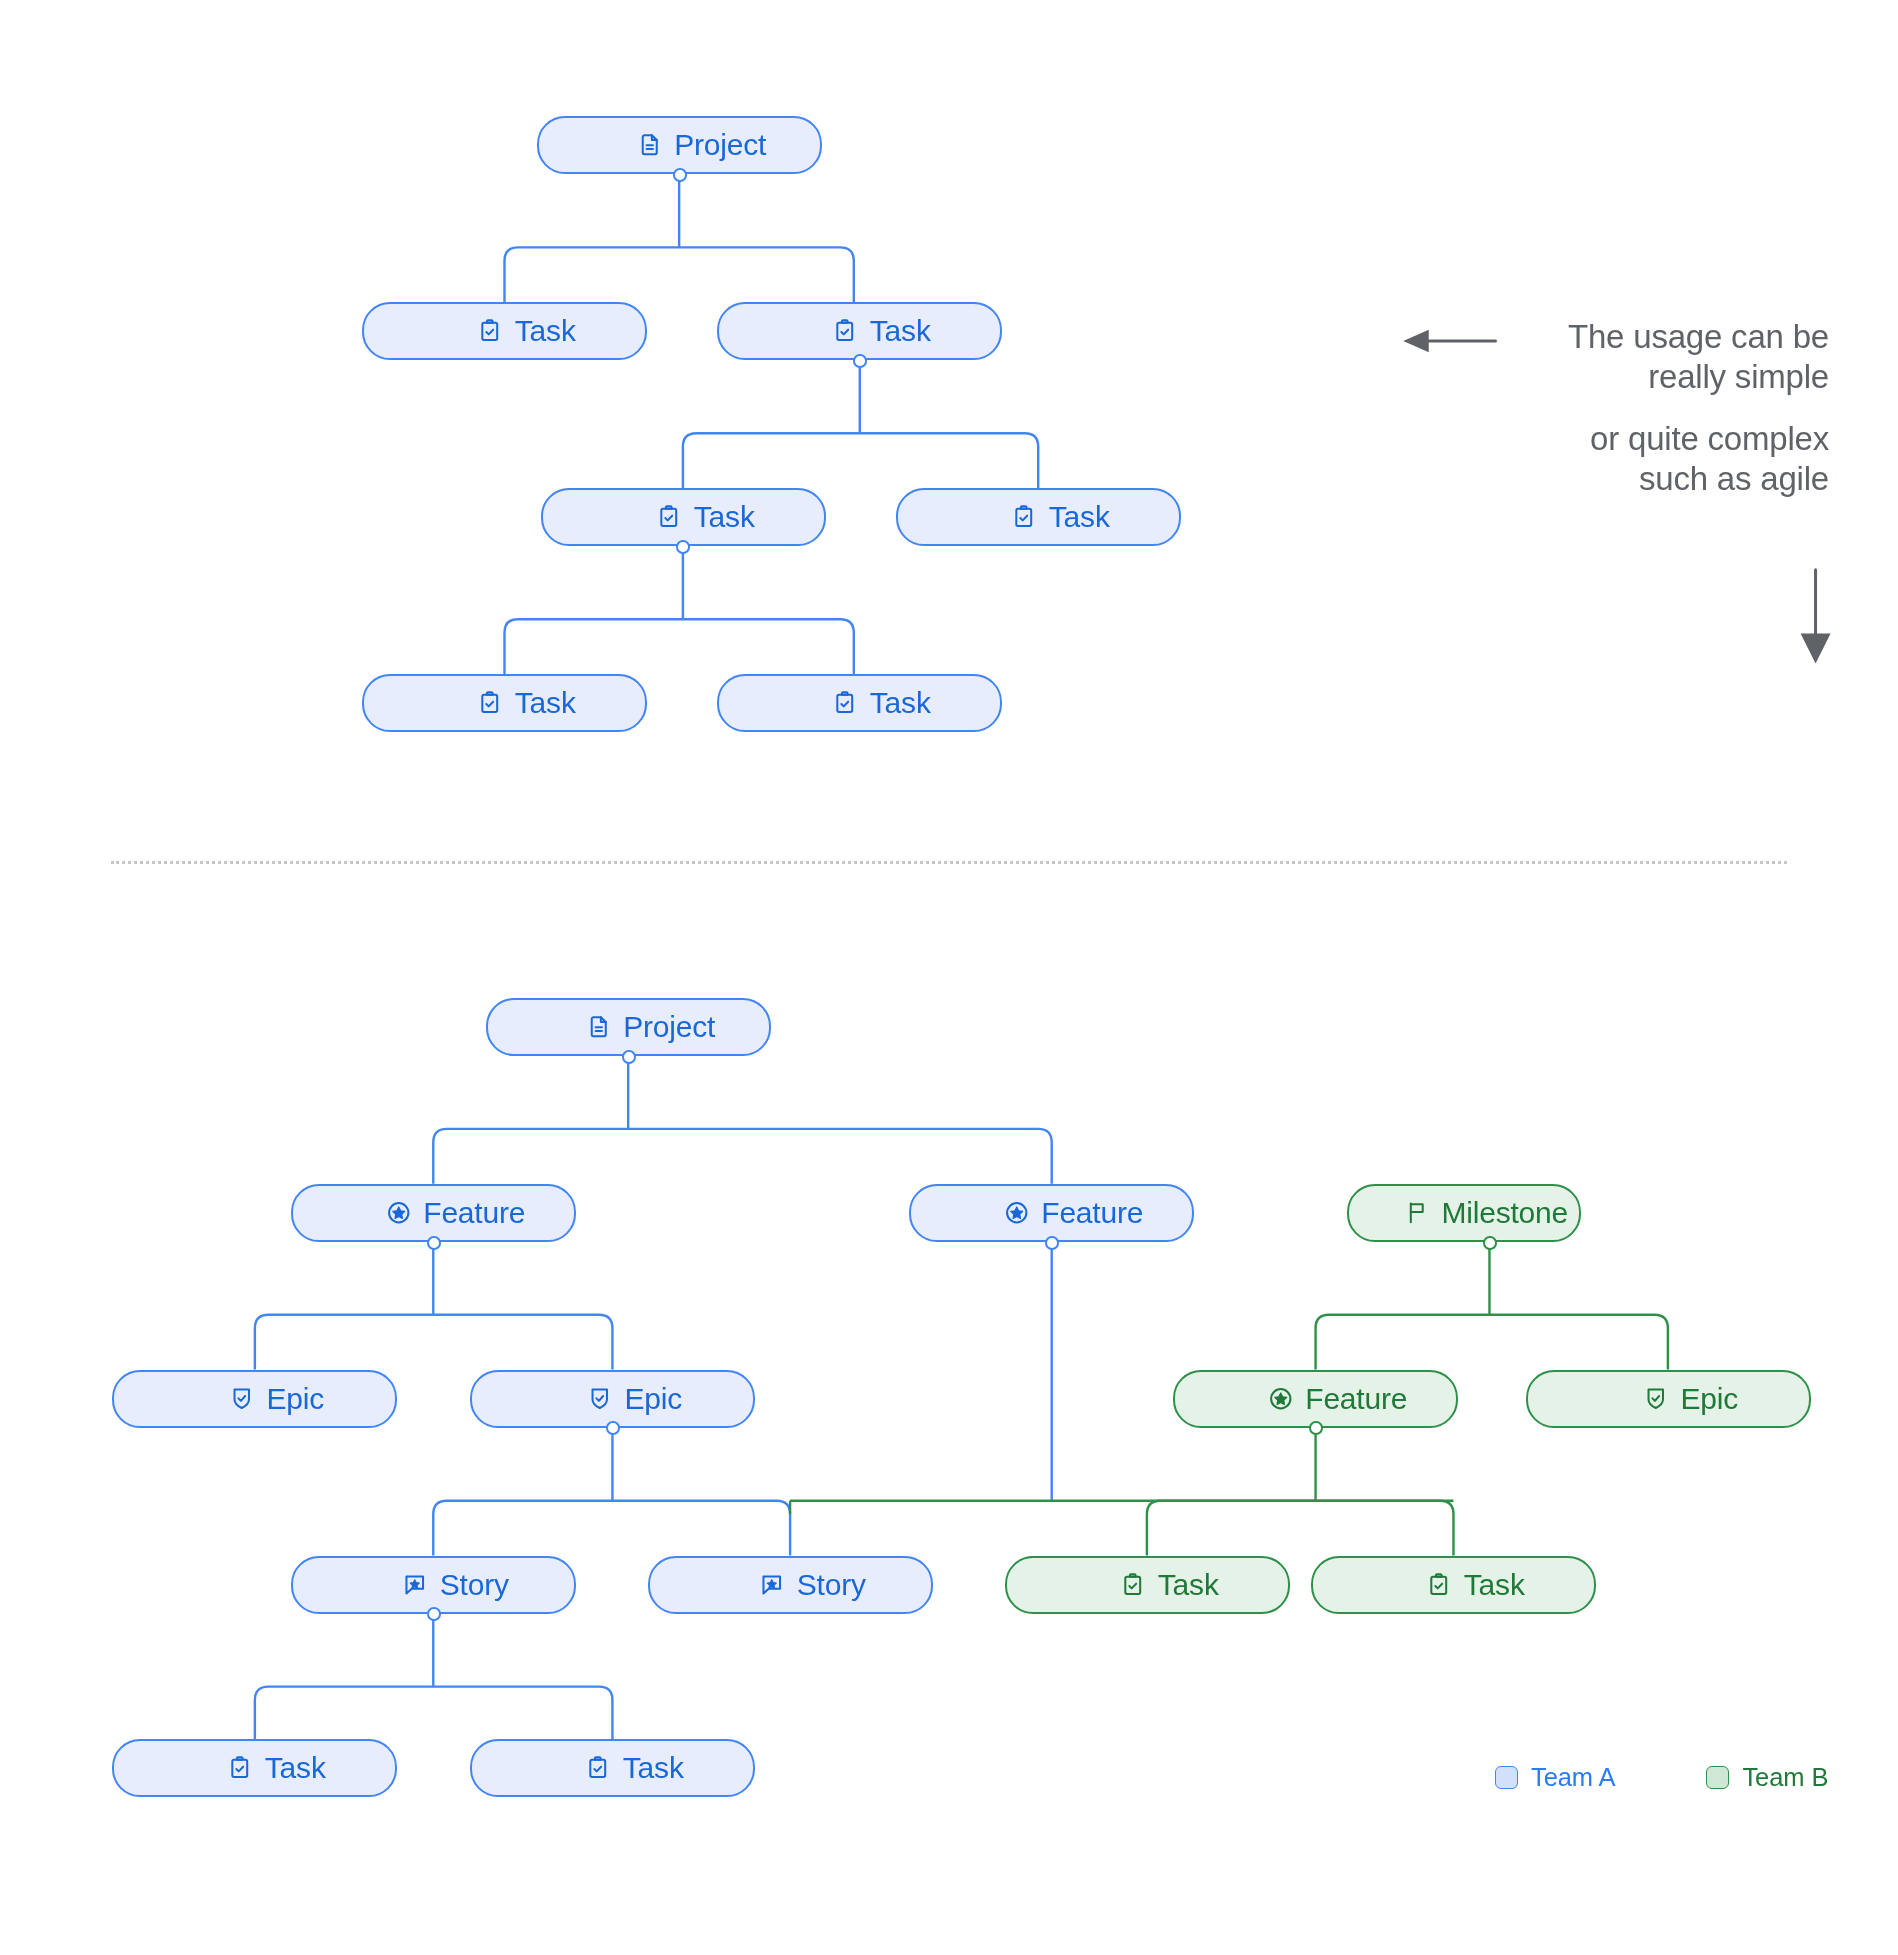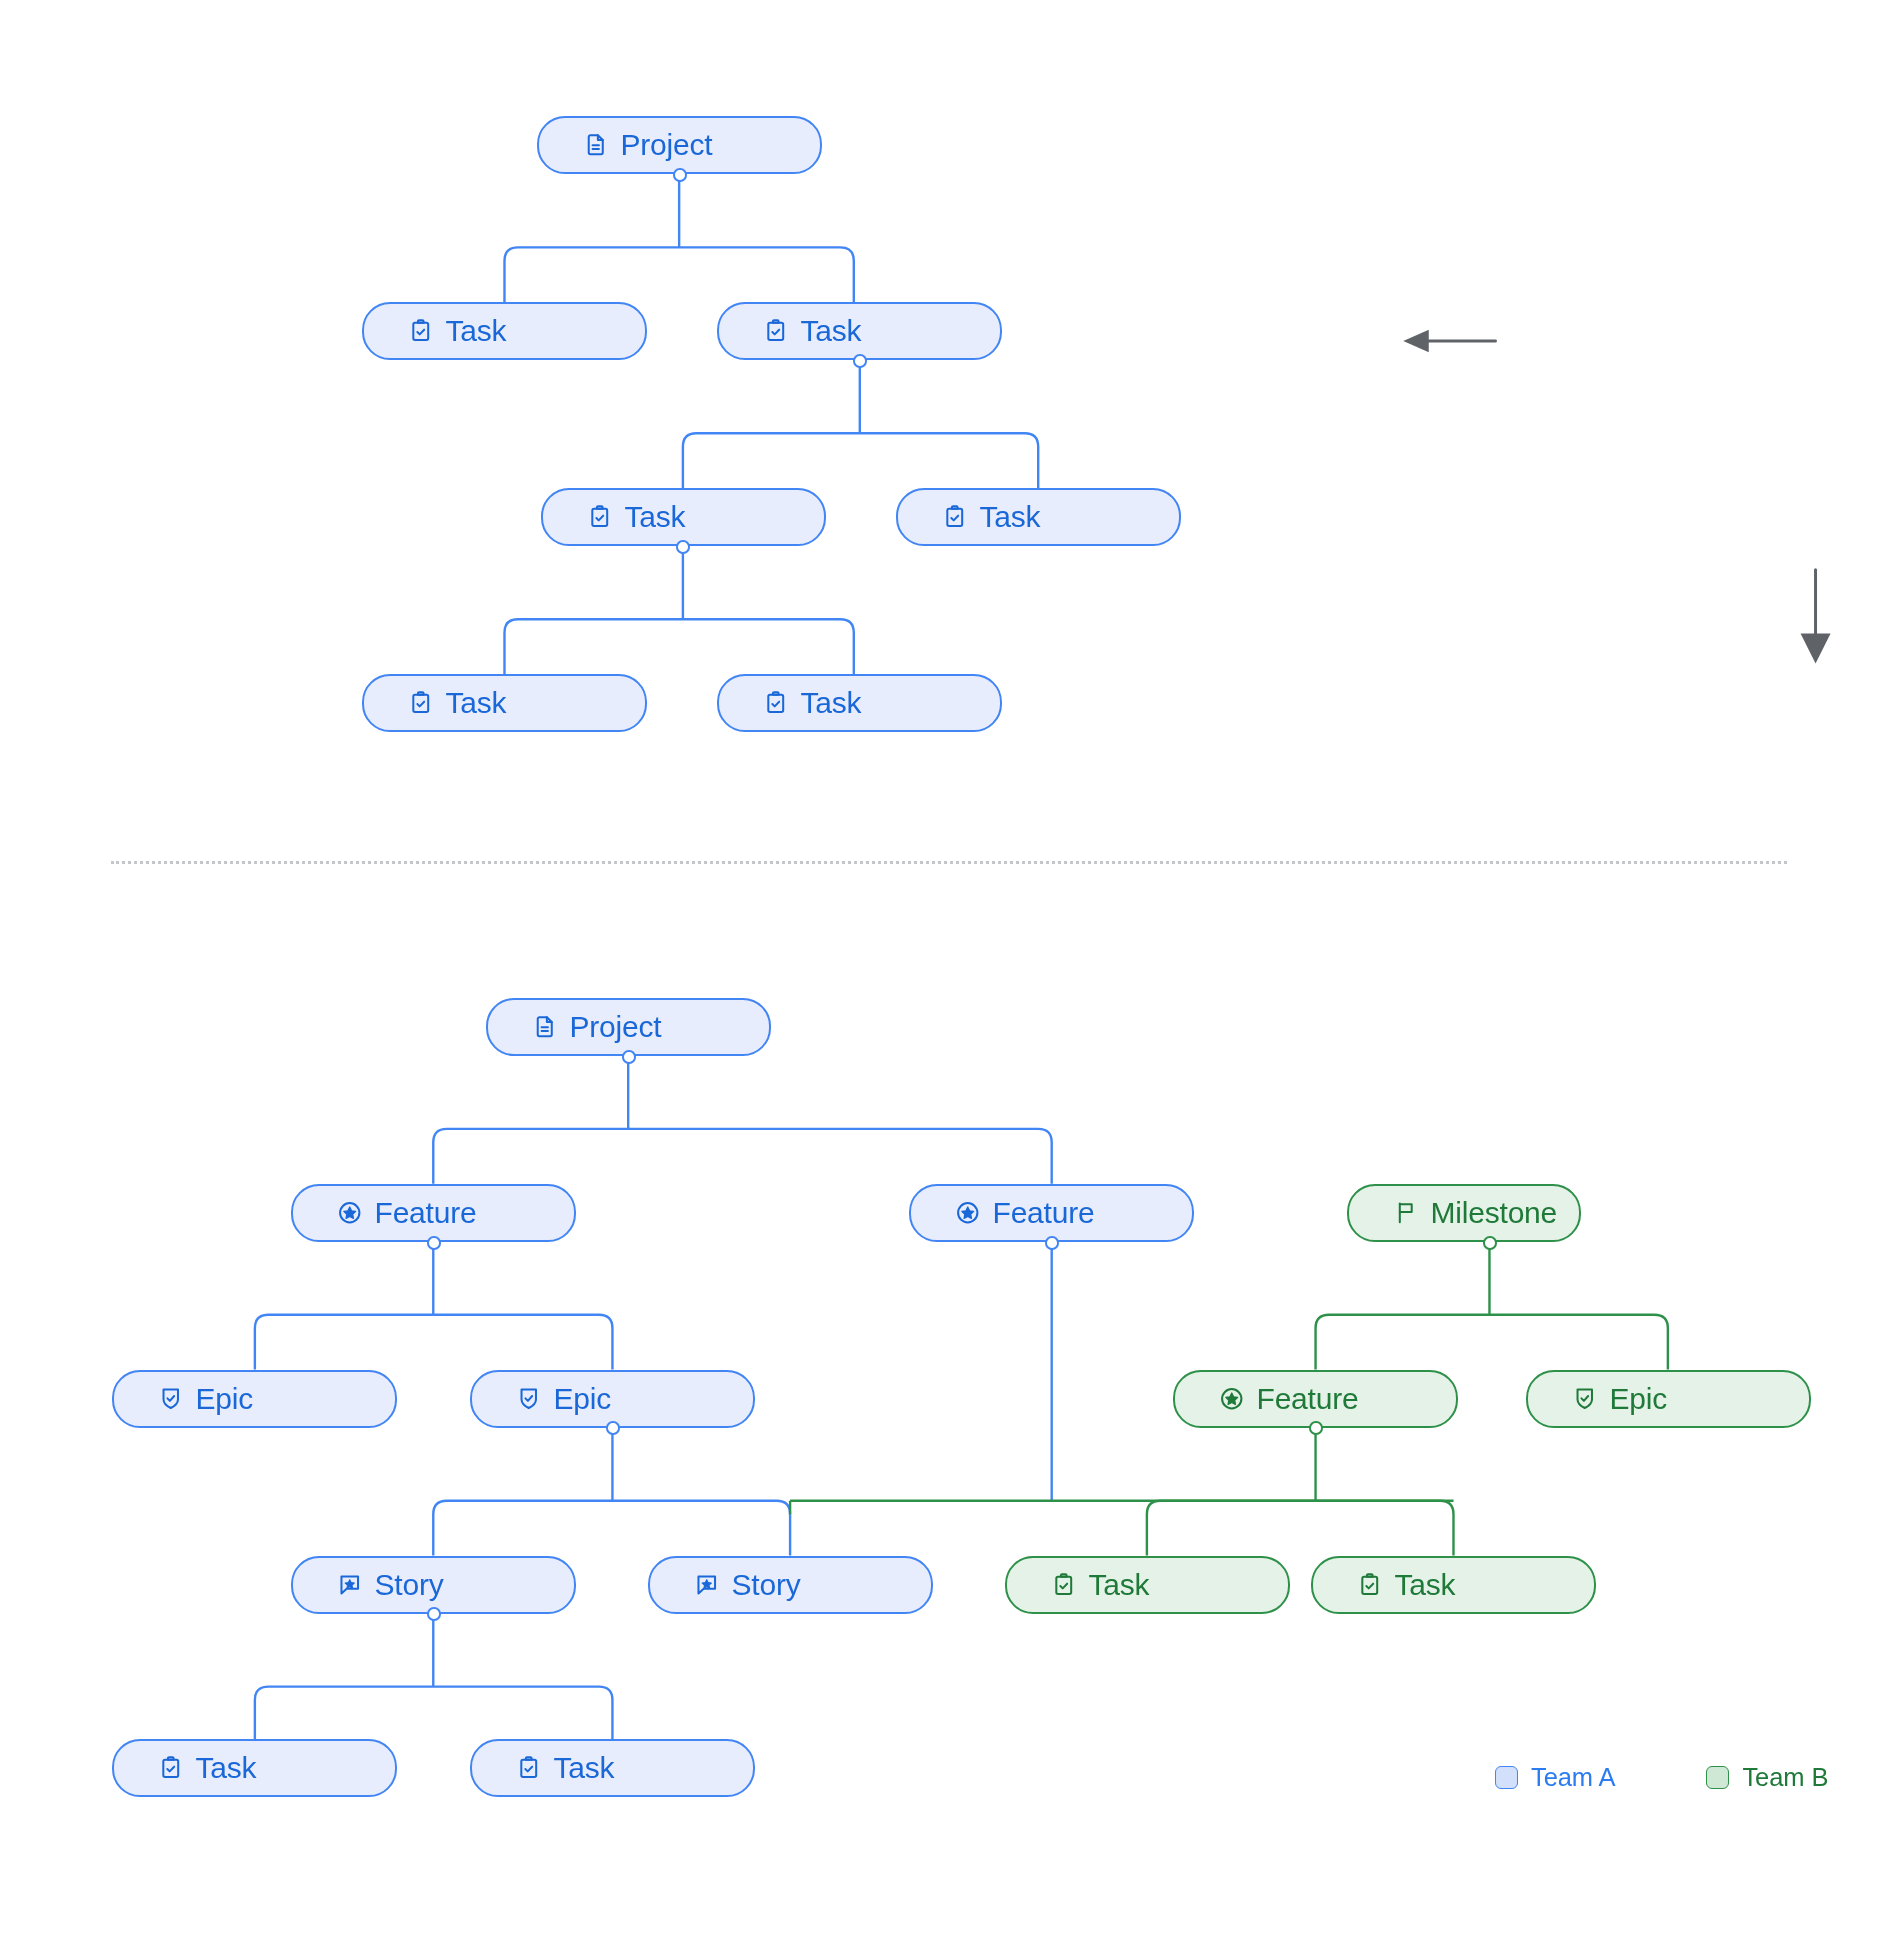--- a/index.html
+++ b/index.html
@@ -11,21 +11,21 @@
     overflow:hidden;
   }
   #canvas { position:absolute; inset:0; }
   svg.wires { position:absolute; left:0; top:0; width:1898px; height:1955px; pointer-events:none; }
 
   .node {
     position:absolute;
     box-sizing:border-box;
     display:flex;
     align-items:center;
-    justify-content:flex-start;
+    justify-content:center;
     gap:12px;
     border-radius:28px;
     border:2.2px solid;
     font-size:30px;
     letter-spacing:-0.2px;
     white-space:nowrap;
     padding-left:44px;
   }
   .node .label { line-height:1; }
   .node .ic { display:flex; align-items:center; justify-content:center; }
@@ -322,20 +322,27 @@
             <path d="M9.3 4.4V3.3a1.1 1.1 0 0 1 1.1-1.1h3.2a1.1 1.1 0 0 1 1.1 1.1v1.1z"></path>
             <path d="M8.8 13.2l2.2 2.2 4.2-4.4"></path>
           </svg>
         </span>
         <span class="label">Task</span>
       </div>
     </div>
 
   <div class="divider" style="left:111px; top:861px; width:1676px;"></div>
 
+  <div class="annot" style="left:1454px; top:317px; width:375px;">
+    <p>The usage can be</p>
+    <p>really simple</p>
+    <div class="gap"></div>
+    <p>or quite complex</p>
+    <p>such as agile</p>
+  </div>
 
   <div class="legend" style="left:1468px; top:1763px;">
     <div class="legend-item blue">
       <span class="sw"></span>
       <span>Team A</span>
     </div>
     <div class="legend-item green">
       <span class="sw"></span>
       <span>Team B</span>
     </div>

